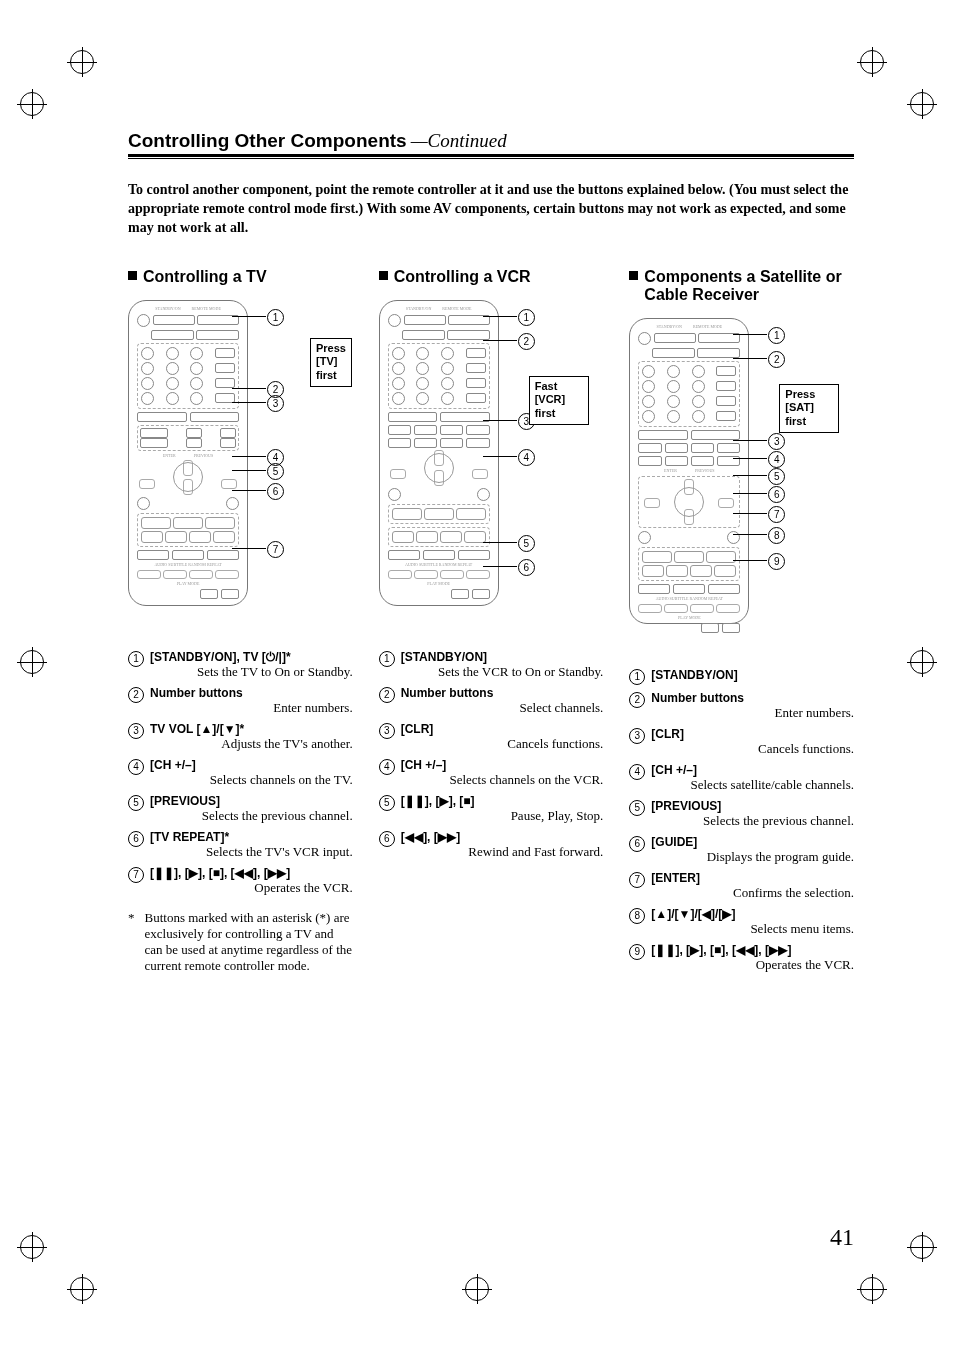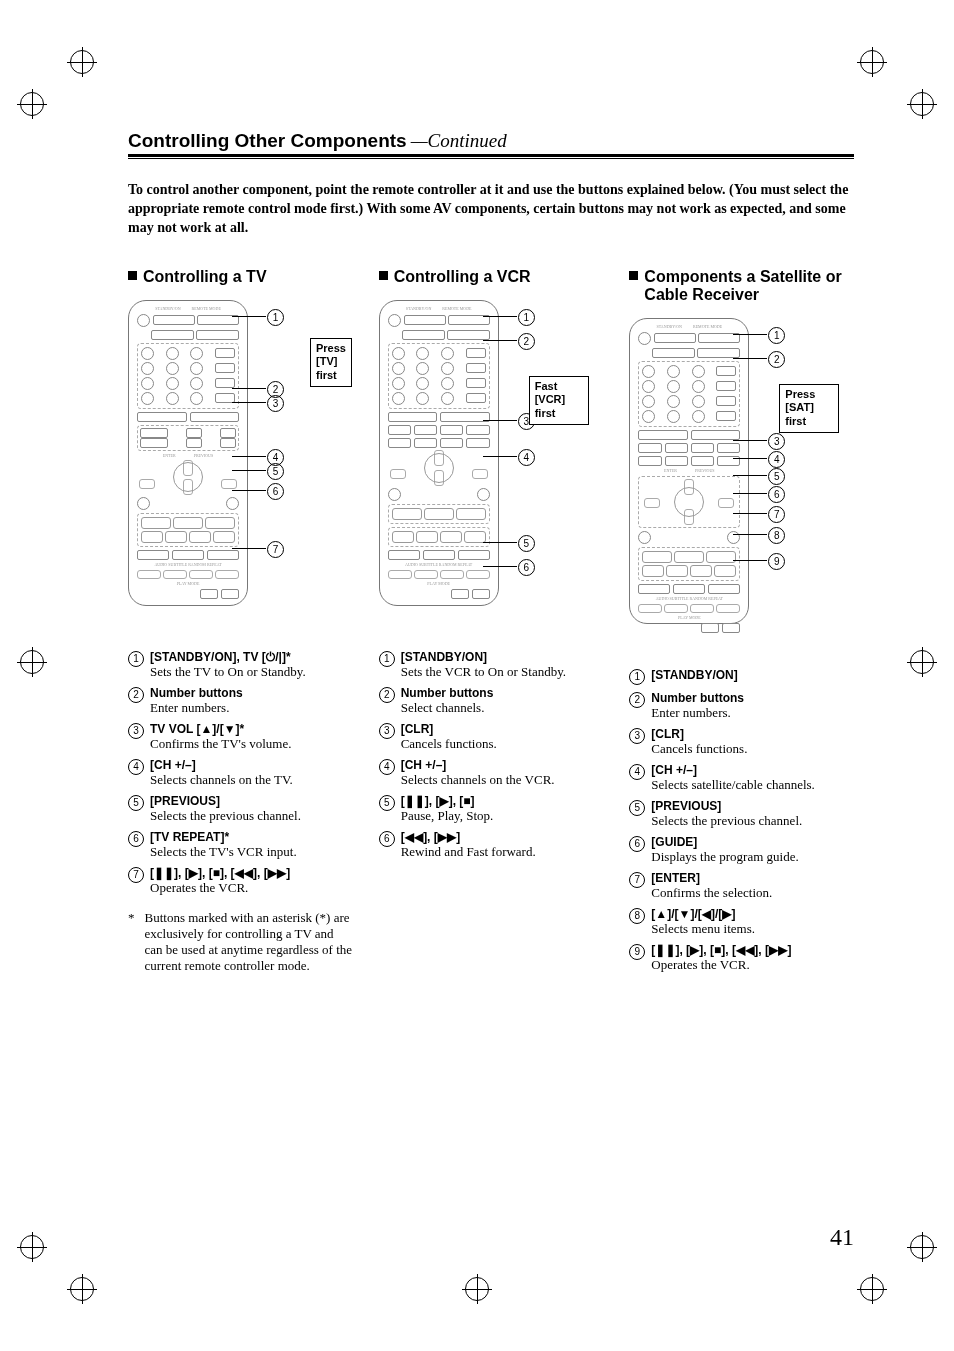--- a/index.html
+++ b/index.html
@@ -82,21 +82,21 @@
   }
   .list-item { display: flex; gap: 6px; margin-bottom: 6px; }
   .list-item .num {
     width: 14px; height: 14px; border: 1px solid #000; border-radius: 50%;
     font-family: Arial, Helvetica, sans-serif; font-size: 10px;
     display: flex; align-items: center; justify-content: center;
     flex: 0 0 auto; margin-top: 1px;
   }
   .list-item .body { flex: 1; }
   .list-item .label { font-family: Arial, Helvetica, sans-serif; font-weight: bold; font-size: 12px; }
-  .list-item .desc  { font-family: "Times New Roman", Times, serif; font-size: 13px; }
+  .list-item .desc  { font-family: "Times New Roman", Times, serif; font-size: 13px; text-align: right; }
   .sym { font-family: Arial, Helvetica, sans-serif; font-weight: bold; }
   .foot { display: flex; gap: 10px; margin-top: 14px; }
   .foot .ast { flex: 0 0 auto; }
   .foot .txt { flex: 1; font-size: 13px; }
   .page-num { position: absolute; right: 100px; bottom: 100px; font-family: "Times New Roman", Times, serif; font-size: 24px; }
 </style>
 </head>
 <body>
 
 <div class="page">
@@ -274,21 +274,21 @@
             <span class="num">2</span>
             <div class="body">
               <div class="label sym">Number buttons</div>
               <div class="desc">Enter numbers.</div>
             </div>
           </div>
           <div class="list-item">
             <span class="num">3</span>
             <div class="body">
               <div class="label sym">TV VOL [▲]/[▼]*</div>
-              <div class="desc">Confirms the TV's volume.</div>
+              <div class="desc">Adjusts the TV's another.</div>
             </div>
           </div>
           <div class="list-item">
             <span class="num">4</span>
             <div class="body">
               <div class="label sym">[CH +/–]</div>
               <div class="desc">Selects channels on the TV.</div>
             </div>
           </div>
           <div class="list-item">

